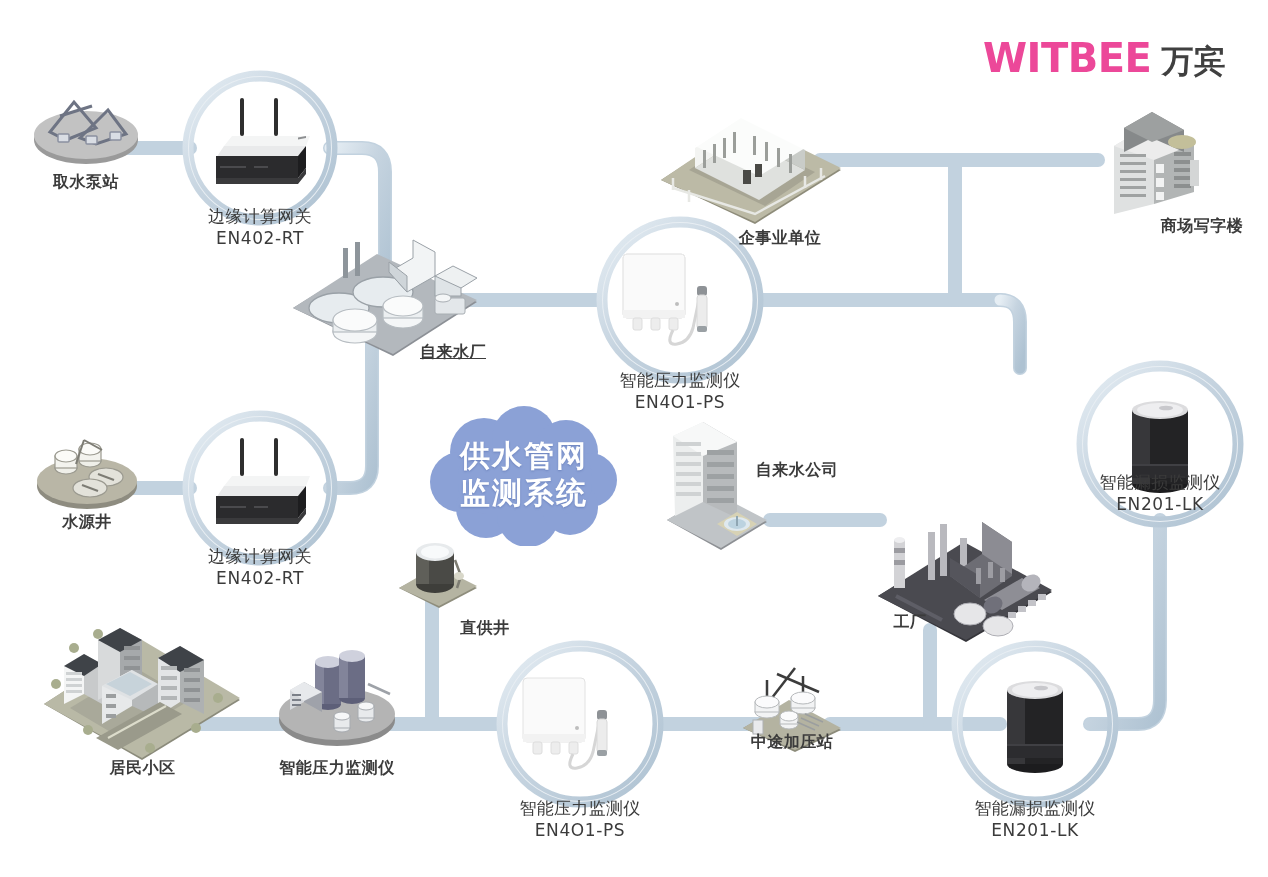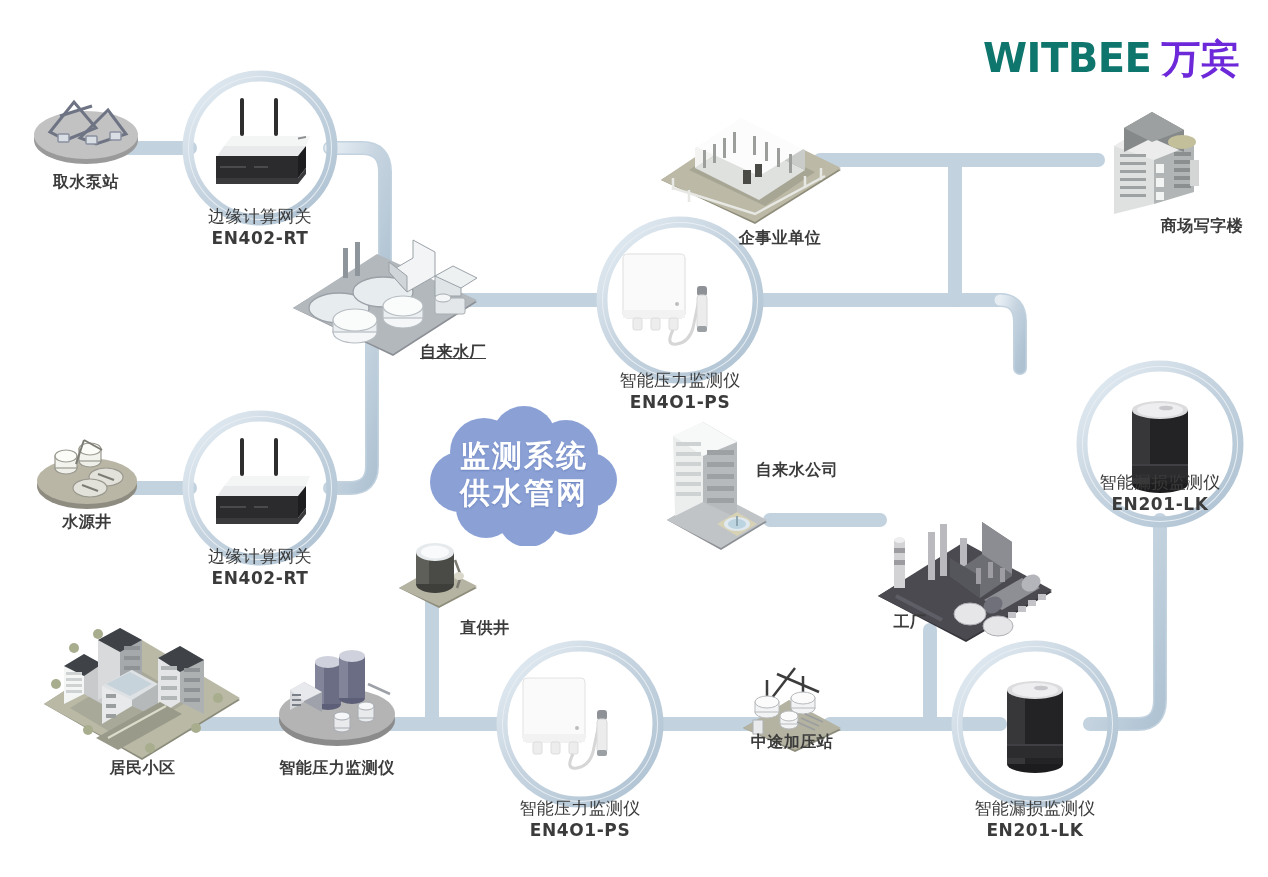--- a/index.html
+++ b/index.html
@@ -9,39 +9,39 @@
     font-family: "DejaVu Sans", "Liberation Sans", sans-serif;
     overflow: hidden;
   }
   #stage { position: relative; width: 1268px; height: 877px; background: #fff; }
 
   
   .logo { position: absolute; display: flex; align-items: baseline; gap: 10px; }
   .logo-en {
     font-family: "DejaVu Sans", "Liberation Sans", sans-serif;
     font-weight: 800; font-size: 40px; letter-spacing: -0.5px;
-    color: #0f766e; line-height: 1;
+    color: #ec4899; line-height: 1;
   }
   .logo-cn {
     font-family: "DejaVu Sans", "Liberation Sans", sans-serif;
-    font-weight: 700; font-size: 39px; color: #6d28d9; line-height: 1;
+    font-weight: 700; font-size: 32px; color: #404040; line-height: 1;
   }
 
   
   #pipes { position: absolute; left: 0; top: 0; width: 1268px; height: 877px; }
 
   
   .label {
     position: absolute; text-align: center;
     font-family: "DejaVu Sans", "Liberation Sans", sans-serif;
     color: #3b3b3b; line-height: 1.28; white-space: nowrap;
   }
   .label.site { font-size: 16px; font-weight: 700; letter-spacing: 0.5px; }
   .label.device { font-size: 17px; font-weight: 500; letter-spacing: 0.3px; }
-  .label.device .code { font-size: 17px; letter-spacing: 0.6px; font-weight: bold; }
+  .label.device .code { font-size: 17px; letter-spacing: 0.6px; }
 
   
   .ring {
     position: absolute; border-radius: 50%;
     border: 7px solid #c6d4e0;
     background: #ffffff;
     box-shadow: inset 0 0 0 1px #e8eef3;
   }
   .ring-inner { position: absolute; inset: 0; display: flex; align-items: center; justify-content: center; }
 
@@ -174,22 +174,22 @@
         <circle cx="142" cy="48" r="32"></circle>
         <circle cx="166" cy="76" r="27"></circle>
         <circle cx="36" cy="78" r="30"></circle>
         <circle cx="62" cy="104" r="30"></circle>
         <circle cx="104" cy="112" r="31"></circle>
         <circle cx="146" cy="103" r="28"></circle>
         <rect x="34" y="42" width="134" height="68" rx="30"></rect>
       </g>
     </svg>
     <div class="cloud-text">
+      <span>供水管网</span>
       <span>监测系统</span>
-      <span>供水管网</span>
     </div>
   </div>
 
   <div class="obj" style="left:30px; top:78px;">
     <svg width="112" height="92" viewBox="0 0 112 92">
       <ellipse cx="56" cy="62" rx="52" ry="24" fill="#9a9a9a"></ellipse>
       <ellipse cx="56" cy="57" rx="52" ry="24" fill="#c2c2c2"></ellipse>
       <g stroke="#6e7484" stroke-width="3" fill="none">
         <path d="M20,54 L44,24 L66,50 L36,62 Z"></path>
         <path d="M50,60 L78,32 L96,56 L66,66 Z"></path>

